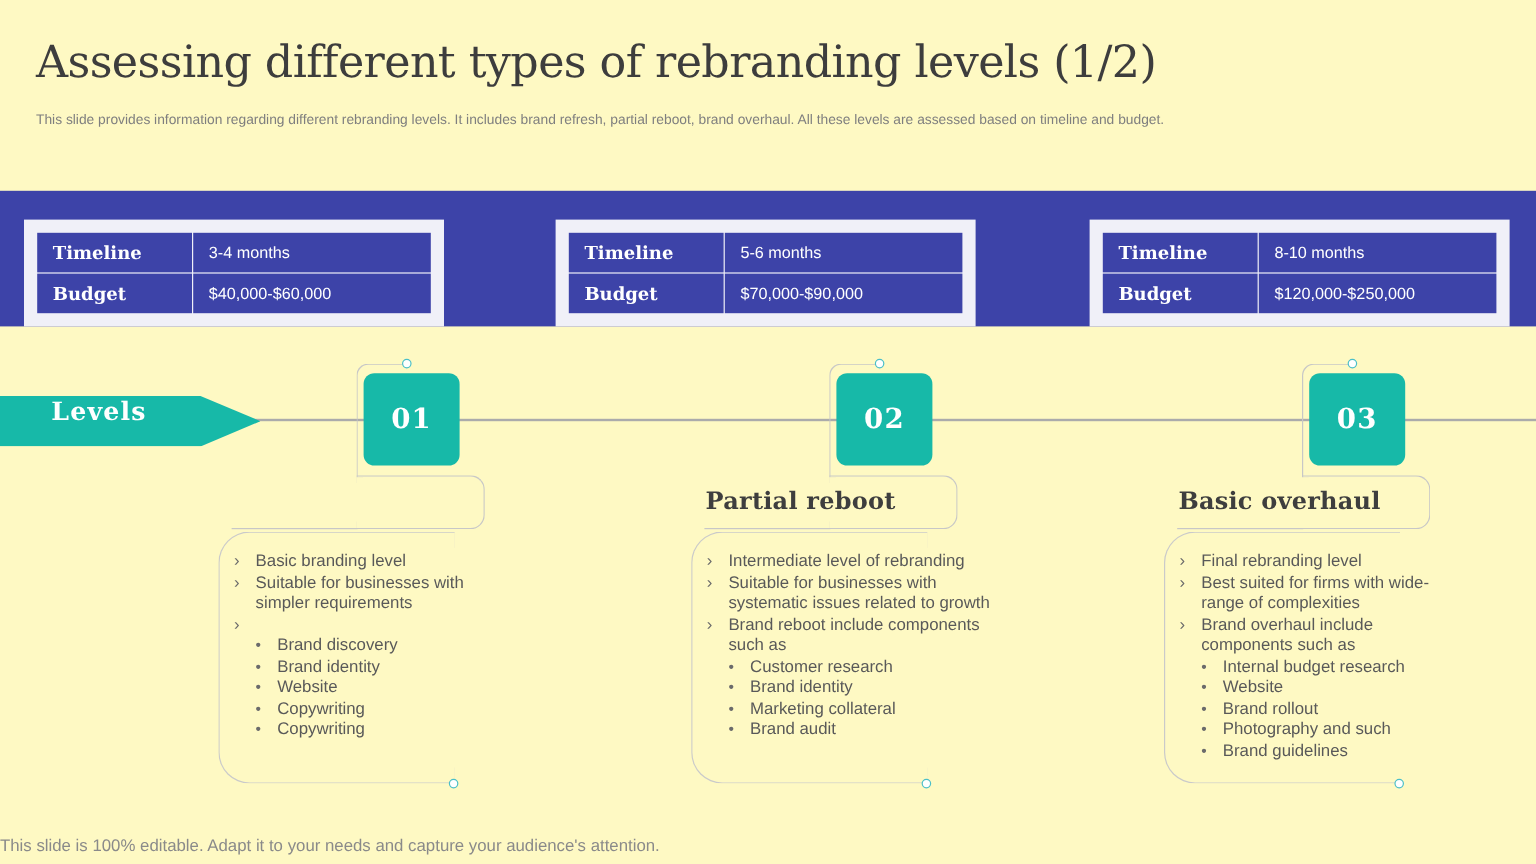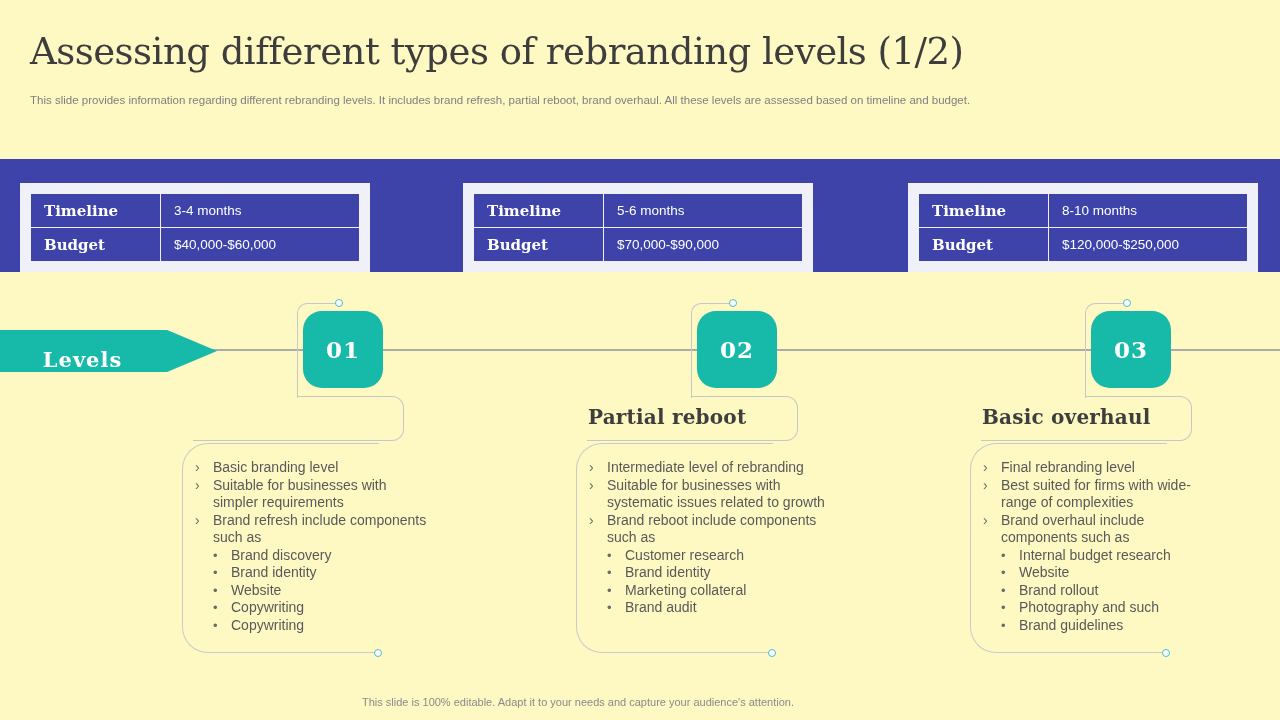--- a/index.html
+++ b/index.html
@@ -36,41 +36,41 @@
     gap:1px;padding:11px;background:rgba(255,255,255,0.92);
   }
   .cell{background:var(--purple);color:#fff;display:flex;align-items:center;padding-left:13px;}
   .cell.label{font-family:"DejaVu Serif","Liberation Serif",serif;font-weight:700;font-size:15px;}
   .cell.value{font-size:13.5px;}
   
   .timeline-line{position:absolute;left:0;top:349px;width:1280px;height:1.5px;background:var(--line);}
   .levels-arrow{
     position:absolute;left:0;top:330px;width:217px;height:42px;background:var(--teal);
     clip-path:polygon(0 0,77% 0,100% 50%,77% 100%,0 100%);
-    display:flex;align-items:flex-end;justify-content:center;padding-right:52px;
+    display:flex;align-items:flex-start;justify-content:center;padding-right:52px;
   }
   .levels-arrow span{
     font-family:"DejaVu Serif","Liberation Serif",serif;font-weight:700;
     color:#fff;font-size:21px;letter-spacing:1px;
   }
   
   .column{position:absolute;top:0;width:290px;height:720px;}
   .hook{
     position:absolute;left:127px;top:303px;width:42px;height:95px;
     border-top:1px solid var(--frame);border-left:1px solid var(--frame);
     border-top-left-radius:10px;
   }
   .dot{
     position:absolute;width:8px;height:8px;border-radius:50%;
     background:#fff;border:1.5px solid var(--dot);
   }
   .dot.top{left:165px;top:299px;}
   .dot.bottom{left:204px;top:649px;}
   .level-box{
-    position:absolute;left:133px;top:311px;width:80px;height:77px;border-radius:19px;
+    position:absolute;left:133px;top:311px;width:80px;height:77px;border-radius:9px;
     background:var(--teal);display:flex;align-items:center;justify-content:center;
   }
   .level-box span{
     font-family:"DejaVu Serif","Liberation Serif",serif;font-weight:700;
     color:#fff;font-size:23px;letter-spacing:1px;
   }
   .head-frame{
     position:absolute;left:127px;top:396px;width:107px;height:45px;
     border:1px solid var(--frame);border-left:none;
     border-top-left-radius:0;border-radius:0 12px 12px 0;
@@ -86,22 +86,22 @@
     border:1px solid #CACACA;border-right:none;border-radius:26px 0 0 26px;
   }
   .points{position:absolute;left:25px;top:459px;width:252px;}
   .point{display:flex;align-items:flex-start;font-size:14px;line-height:17.5px;color:var(--body);}
   .point .marker{flex:none;width:18px;color:#6b6b6b;}
   .point .ptext{max-width:220px;}
   .point.sub{margin-left:18px;}
   .point.sub .marker{font-size:13px;}
   
   .footer{
-    position:absolute;left:0;top:696px;width:1156px;text-align:center;
-    font-size:11px;color:#8A8A8A;
+    position:absolute;left:0;top:696px;width:1156px;
+    font-size:14px;color:#8A8A8A;
   }
 </style>
 </head>
 <body>
 
 <div class="slide">
 
   <h1 class="title">Assessing different types of rebranding levels (1/2)</h1>
   <p class="subtitle">This slide provides information regarding different rebranding levels. It includes brand refresh, partial reboot, brand overhaul. All these levels are assessed based on timeline and budget.</p>
 
@@ -145,21 +145,20 @@
         <div class="point">
           <span class="marker">›</span>
           <span class="ptext">Basic branding level</span>
         </div>
         <div class="point">
           <span class="marker">›</span>
           <span class="ptext">Suitable for businesses with simpler requirements</span>
         </div>
         <div class="point">
           <span class="marker">›</span>
-          <span class="ptext">Brand refresh include components such as</span>
         </div>
         <div class="point sub">
           <span class="marker">•</span>
           <span class="ptext">Brand discovery</span>
         </div>
         <div class="point sub">
           <span class="marker">•</span>
           <span class="ptext">Brand identity</span>
         </div>
         <div class="point sub">

